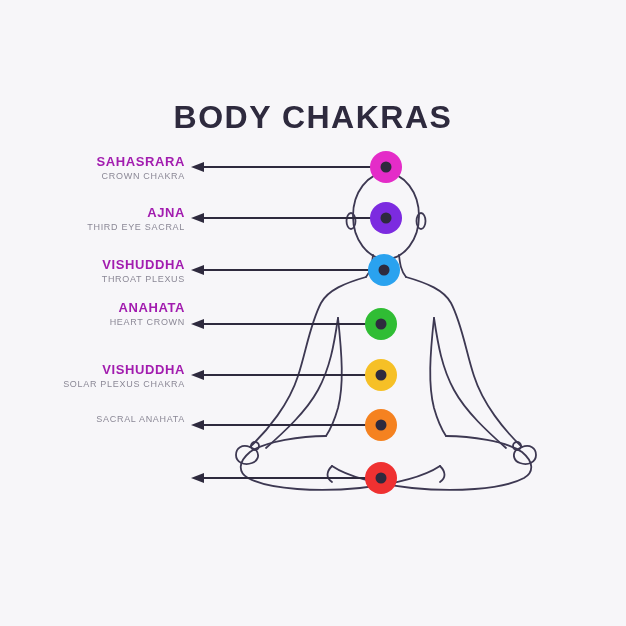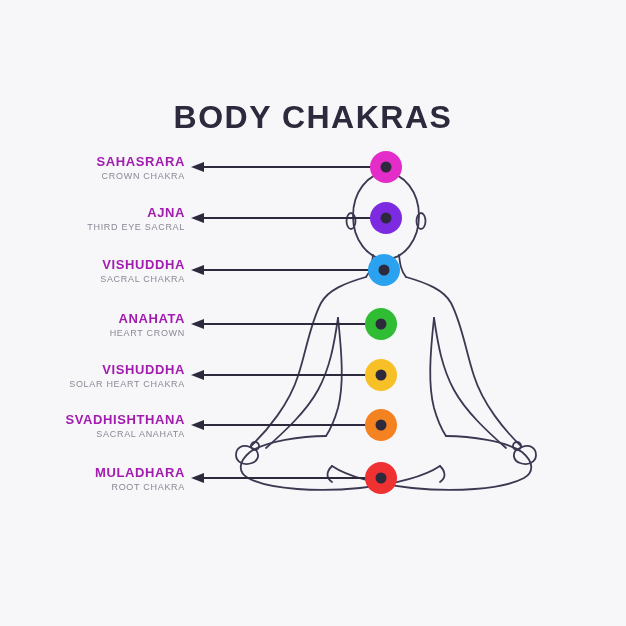--- a/index.html
+++ b/index.html
@@ -147,32 +147,27 @@
   <div class="label" style="top:154px">
     <div class="name">SAHASRARA</div>
     <div class="sub">CROWN CHAKRA</div>
   </div>
   <div class="label" style="top:205px">
     <div class="name">AJNA</div>
     <div class="sub">THIRD EYE SACRAL</div>
   </div>
   <div class="label" style="top:257px">
     <div class="name">VISHUDDHA</div>
-    <div class="sub">SACRAL CHAKRA</div>
+    <div class="sub">THROAT PLEXUS</div>
   </div>
-  <div class="label" style="top:311px">
+  <div class="label" style="top:300px">
     <div class="name">ANAHATA</div>
     <div class="sub">HEART CROWN</div>
   </div>
   <div class="label" style="top:362px">
     <div class="name">VISHUDDHA</div>
-    <div class="sub">SOLAR HEART CHAKRA</div>
+    <div class="sub">SOLAR PLEXUS CHAKRA</div>
   </div>
   <div class="label" style="top:412px">
-    <div class="name">SVADHISHTHANA</div>
     <div class="sub">SACRAL ANAHATA</div>
-  </div>
-  <div class="label" style="top:465px">
-    <div class="name">MULADHARA</div>
-    <div class="sub">ROOT CHAKRA</div>
   </div>
 
 </div>
 
 </body></html>

